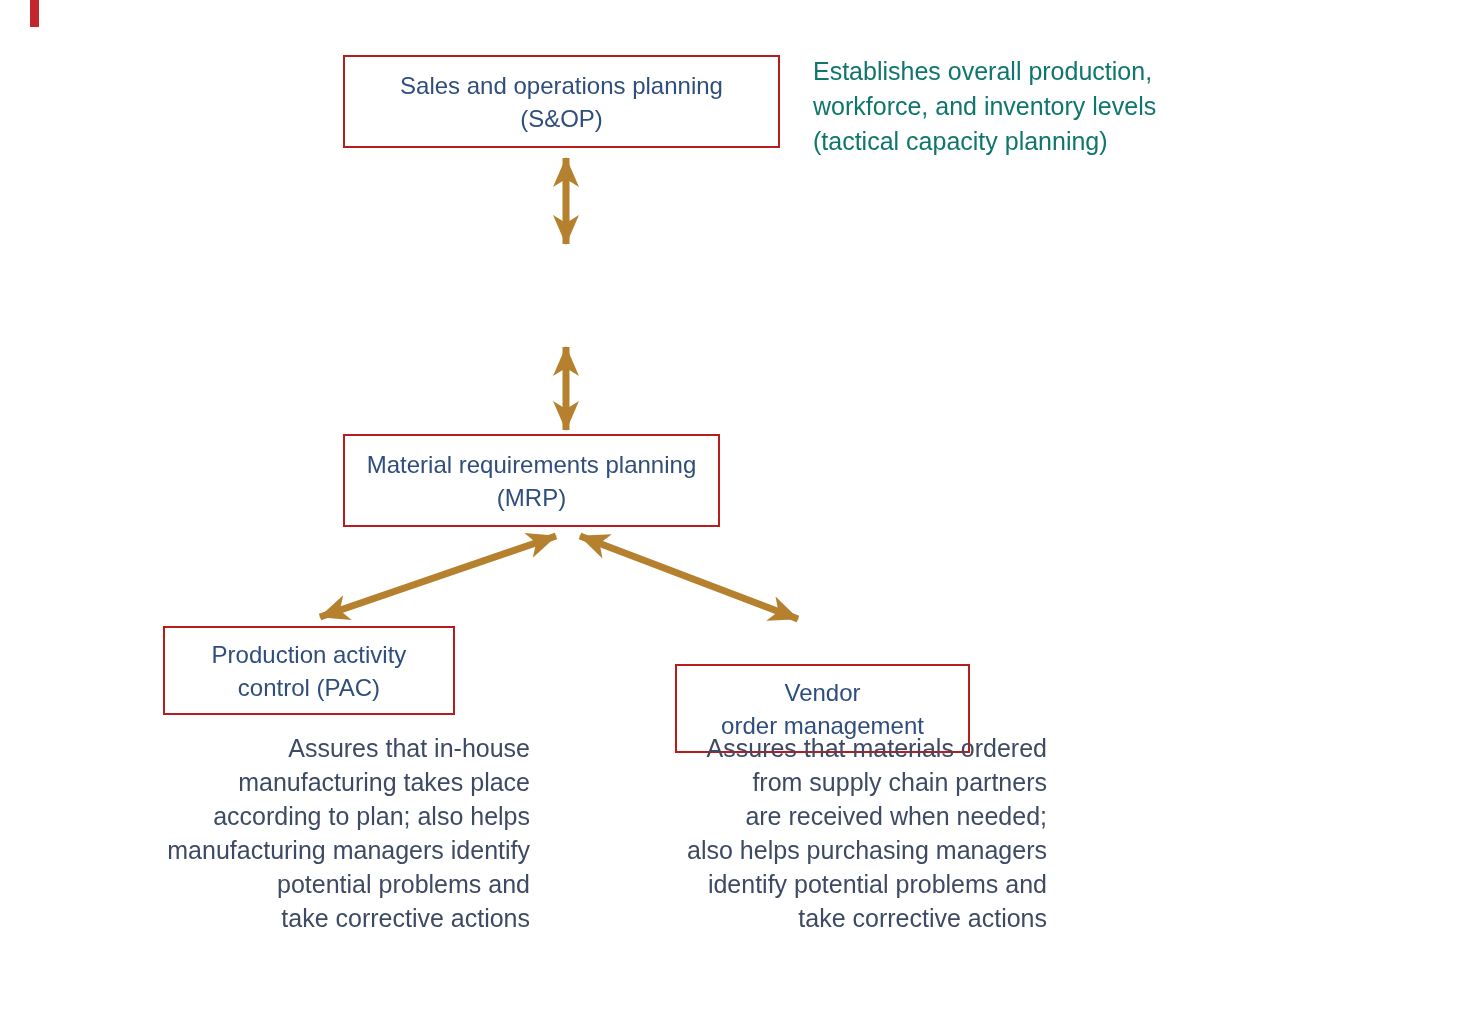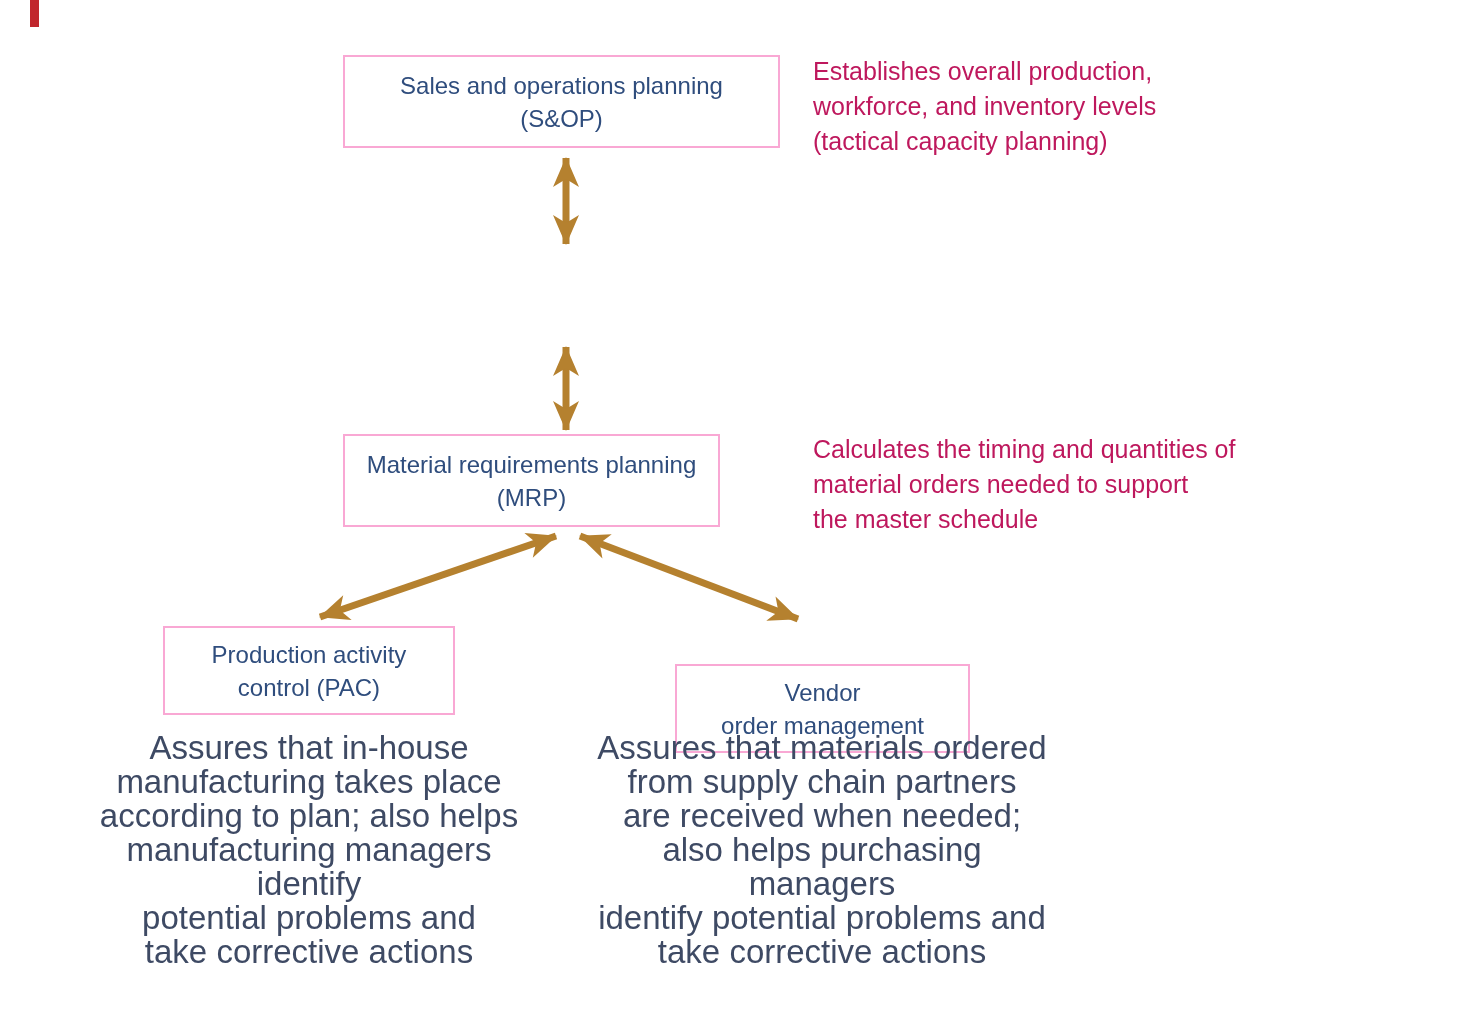--- a/index.html
+++ b/index.html
@@ -19,56 +19,56 @@
     position: absolute;
     left: 30px;
     top: 0;
     width: 9px;
     height: 27px;
     background: #c1272d;
   }
   .flow-box {
     position: absolute;
     box-sizing: border-box;
-    border: 2px solid #f9a8d4;
+    border: 2px solid #b91c1c;
     background: #ffffff;
     display: flex;
     align-items: center;
     justify-content: center;
     text-align: center;
     color: #2f4d7d;
     font-size: 24px;
     line-height: 33px;
     white-space: pre-line;
   }
   .box-sop    { left: 343px; top: 55px;  width: 437px; height: 93px; }
   .box-master { left: 343px; top: 246px; width: 437px; height: 89px; }
   .box-mrp    { left: 343px; top: 434px; width: 377px; height: 93px; }
   .box-pac    { left: 163px; top: 626px; width: 292px; height: 89px; }
   .box-vendor { left: 675px; top: 664px; width: 295px; height: 89px; }
 
   .annotation {
     position: absolute;
     left: 813px;
     width: 580px;
-    color: #be185d;
+    color: #0f766e;
     font-size: 25px;
     line-height: 35px;
     white-space: pre-line;
   }
   .ann-sop    { top: 54px; }
   .ann-master { top: 226px; }
   .ann-mrp    { top: 432px; }
 
   .description {
     position: absolute;
     color: #3e4a64;
-    font-size: 33px;
+    font-size: 25px;
     line-height: 34px;
-    text-align: center;
+    text-align: right;
     white-space: pre-line;
   }
   .desc-pac    { left: 88px;  top: 731px; width: 442px; }
   .desc-vendor { left: 597px; top: 731px; width: 450px; }
 
   .arrow-layer {
     position: absolute;
     left: 0; top: 0;
     width: 1473px;
     height: 1010px;
@@ -113,23 +113,20 @@
   <div class="flow-box box-vendor">
     <span>Vendor
 order management</span>
   </div>
 
   <div class="annotation ann-sop">Establishes overall production,
 workforce, and inventory levels
 (tactical capacity planning)</div>
 
 
-  <div class="annotation ann-mrp">Calculates the timing and quantities of
-material orders needed to support
-the master schedule</div>
 
   <div class="description desc-pac">Assures that in-house
 manufacturing takes place
 according to plan; also helps
 manufacturing managers identify
 potential problems and
 take corrective actions</div>
 
   <div class="description desc-vendor">Assures that materials ordered
 from supply chain partners

